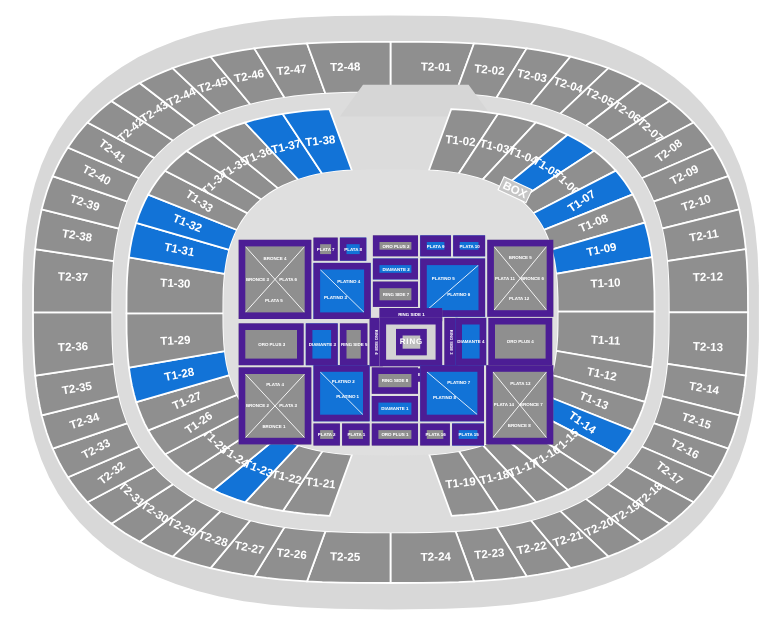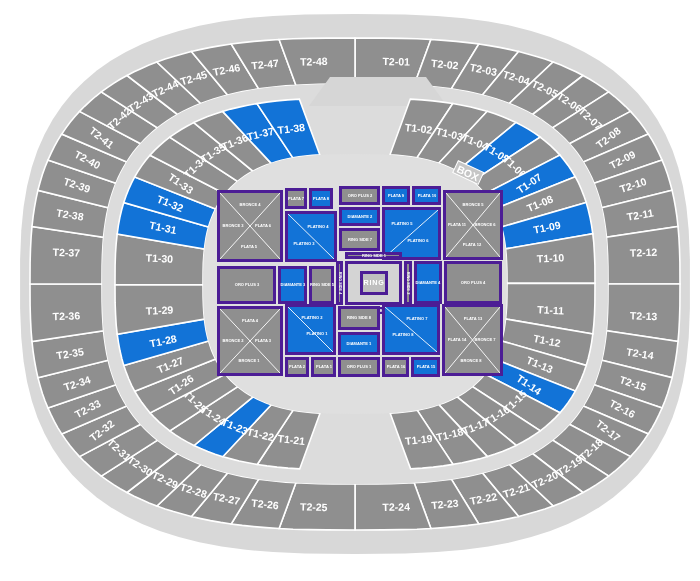--- a/index.html
+++ b/index.html
@@ -2,21 +2,21 @@
 <html><head>
 <meta charset="utf-8">
 <style>
   html,body{margin:0;padding:0;background:#ffffff;}
   .stage{position:relative;width:700px;height:581px;background:#ffffff;overflow:hidden;
          font-family:"Liberation Sans",sans-serif;}
   #arena{position:absolute;left:0;top:0;}
   .slbl{font-family:"Liberation Sans",sans-serif;font-weight:bold;font-size:10.5px;fill:#ffffff;
         paint-order:stroke;pointer-events:none;}
   #floor{position:absolute;left:214px;top:182px;width:290px;height:210px;}
-  .fb{position:absolute;box-sizing:border-box;border:3px solid #4c1d95;}
+  .fb{position:absolute;box-sizing:border-box;border:6px solid #4c1d95;margin-top:28px;}
   .dg{position:absolute;left:0;top:0;width:100%;height:100%;display:block;}
   .dg line{stroke:#ffffff;stroke-width:1;}
   .flbl{position:absolute;transform:translate(-50%,-50%) scale(0.45);white-space:nowrap;
         color:#ffffff;font-weight:bold;font-size:9px;line-height:9px;
         font-family:"Liberation Sans",sans-serif;pointer-events:none;}
   .flbl.vert{transform:translate(-50%,-50%) rotate(90deg) scale(0.42);}
   .flbl.big{transform:translate(-50%,-50%) scale(0.8);letter-spacing:1px;}
 </style>
 </head>
 <body>

